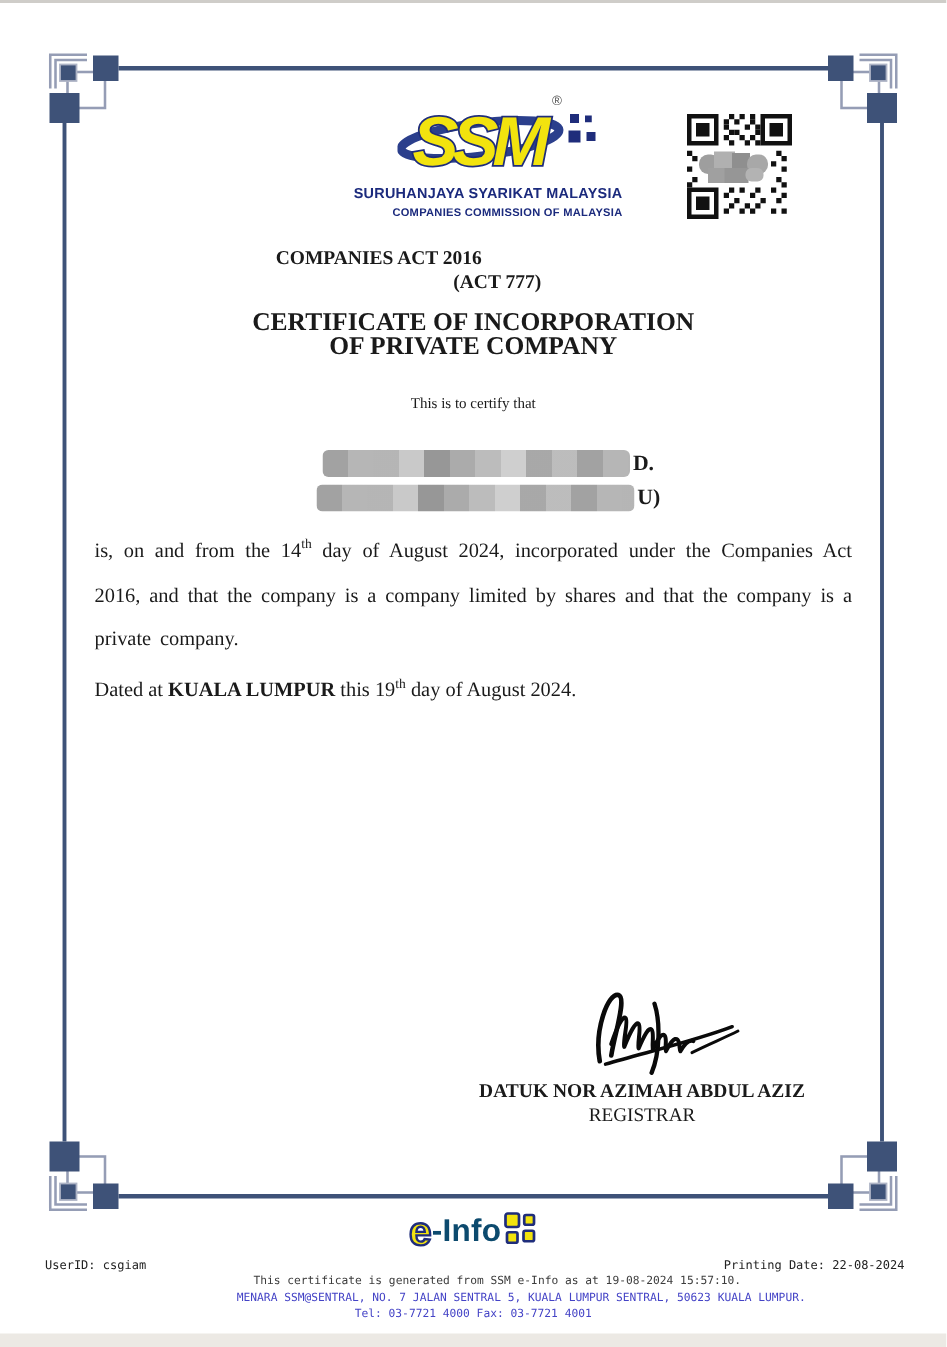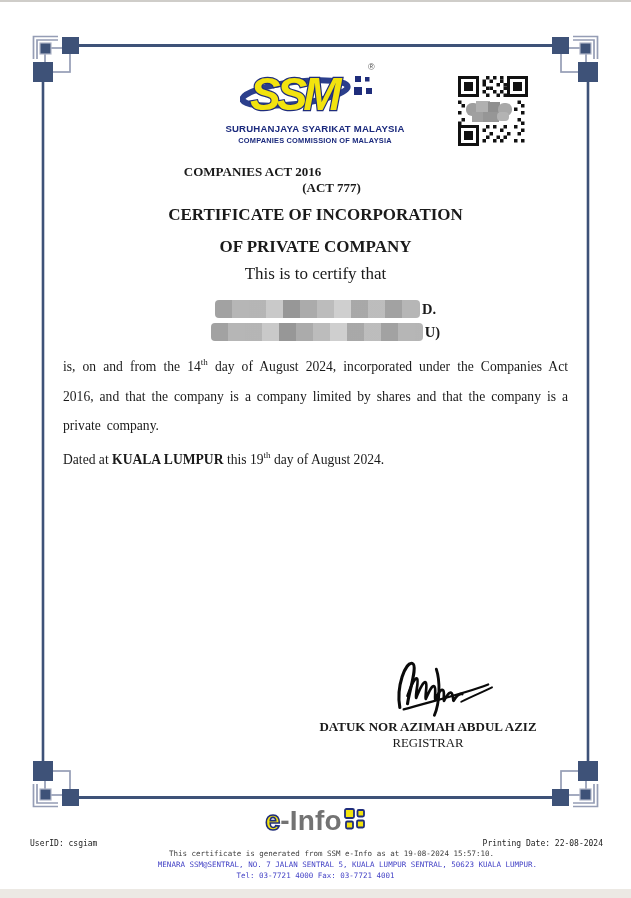--- a/index.html
+++ b/index.html
@@ -10,42 +10,42 @@
   .top-hairline { position:absolute; left:0; top:0; width:631px; height:2px; background:#cfcdc9; }
   .bottom-strip { position:absolute; left:0; top:889px; width:631px; height:9px; background:#ece9e4; }
 
   .border-svg { position:absolute; left:0; top:0; width:631px; height:898px; }
   .thin { stroke:#959db5; stroke-width:1.7; fill:none; }
   .sq { fill:#3e5278; }
   .sq-small { fill:#3e5278; stroke:#aeb4c6; stroke-width:1.2; }
   .mainline { stroke:#3e5278; fill:none; }
 
   
-  .ssm-logo { position:absolute; left:215px; top:66px; width:200px; text-align:center; }
+  .ssm-logo { position:absolute; left:215px; top:66px; width:200px; text-align:right; }
   .ssm-mark { position:relative; display:inline-block; width:150px; height:52px; }
   .reg-mark { position:absolute; left:368px; top:62px; font-family:"Liberation Sans",sans-serif;
               font-size:9px; color:#555; }
   .ssm-sub1 { font-family:"Liberation Sans",sans-serif; font-weight:bold; font-size:9.6px;
               color:#1b2a7d; letter-spacing:0.2px; margin-top:1px; }
   .ssm-sub2 { font-family:Liberation Sans, sans-serif; font-weight:bold; font-size:7.4px;
               color:#1b2a7d; letter-spacing:0.2px; margin-top:2px; }
 
   
   .qr { position:absolute; left:458px; top:76px; width:70px; height:70px; }
 
   
   .act-line1 { position:absolute; left:0; top:164px; width:505px; text-align:center;
                font-weight:bold; font-size:13px; }
   .act-line2 { position:absolute; left:0; top:180px; width:631px; text-align:center;
                font-weight:bold; font-size:13px;padding-left:32px; }
   .title1 { position:absolute; left:0; top:205px; width:631px; text-align:center;
             font-weight:bold; font-size:17px; }
-  .title2 { position:absolute; left:0; top:237px; width:631px; text-align:center;
+  .title2 { position:absolute; left:0; top:221px; width:631px; text-align:center;
             font-weight:bold; font-size:17px; }
-  .certify { position:absolute; left:0; top:264px; width:631px; text-align:center; font-size:17px; }
+  .certify { position:absolute; left:0; top:264px; width:631px; text-align:center; font-size:10px; }
 
   
   .company { position:absolute; left:0; top:299px; width:631px; }
   .company-line { display:flex; justify-content:center; align-items:center; height:20px;
                   margin-bottom:3px; transform:translateX(10px); }
   .mosaic { height:18px; border-radius:4px;
             background-image:
               repeating-linear-gradient(90deg, rgba(0,0,0,0.07) 0 17px, rgba(255,255,255,0.10) 17px 34px),
               repeating-linear-gradient(90deg, #aeaeae 0 34px, #c3c3c3 34px 68px, #a2a2a2 68px 102px, #cacaca 102px 136px, #b5b5b5 136px 170px); }
   .mosaic-1 { width:205px; }
@@ -63,22 +63,22 @@
   .sig-name { position:absolute; left:308px; top:719px; width:240px; text-align:center;
               font-weight:bold; font-size:13px; }
   .sig-role { position:absolute; left:308px; top:736px; width:240px; text-align:center;
               font-size:12.8px; }
 
   
   .einfo { position:absolute; left:0; top:808px; width:631px; display:flex;
            justify-content:center; align-items:center; }
   .einfo-e { font-family:"Liberation Sans",sans-serif; font-weight:bold; font-size:27px;
              color:#f2e30e; -webkit-text-stroke:1.6px #1f2d7b; line-height:26px; }
-  .einfo-rest { font-family:"Liberation Sans",sans-serif; font-weight:bold; font-size:28px;
-                color:#737373; line-height:26px; letter-spacing:0.2px; }
+  .einfo-rest { font-family:"Liberation Sans",sans-serif; font-weight:bold; font-size:21px;
+                color:#0c4a6e; line-height:26px; letter-spacing:0.2px; }
   .einfo-dots { margin-left:2px; margin-top:-4px; }
 
   
   .footer { font-family:"DejaVu Sans Mono","Liberation Mono",monospace; }
   .f-user { position:absolute; left:30px; top:839px; font-size:8px; color:#222; }
   .f-print { position:absolute; right:28px; top:839px; font-size:8px; color:#222; }
   .f-gen { position:absolute; left:0; top:849px; width:631px; text-align:center;
            font-size:7.5px; color:#3c3c3c;padding-left:32px; }
   .f-addr { position:absolute; left:0; top:860px; width:631px; text-align:center;
             font-size:7.5px; color:#4443c6;margin-left:32px; }

